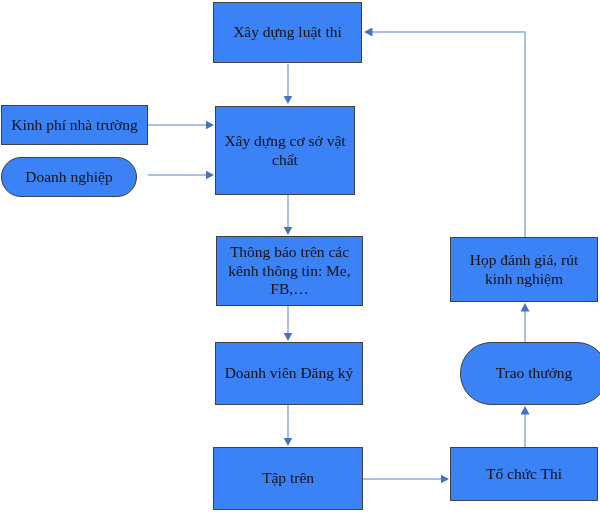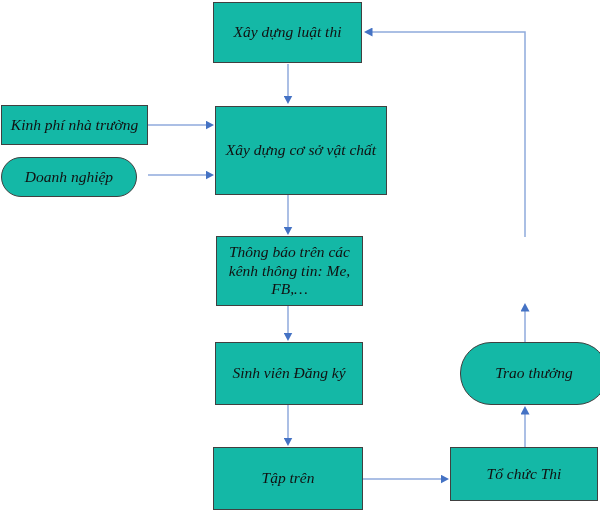--- a/index.html
+++ b/index.html
@@ -12,45 +12,44 @@
     width: 600px;
     height: 513px;
     background: #ffffff;
     font-family: "Liberation Serif", "DejaVu Serif", serif;
     overflow: hidden;
   }
   .node {
     position: absolute;
     box-sizing: border-box;
     border: 1.5px solid #404040;
-    background: #14b8a6;
+    background: #3b82f6;
     display: flex;
     align-items: center;
     justify-content: center;
     text-align: center;
     font-size: 15.5px;
     line-height: 1.22;
     color: #111111;
     padding: 2px 6px;
-    font-style: italic;
   }
   .arrows {
     position: absolute;
     left: 0;
     top: 0;
     width: 600px;
     height: 513px;
     pointer-events: none;
   }
 
   
   #n-luat-thi       { left: 213px; top: 2px;   width: 149px; height: 61px; }
   #n-kinh-phi       { left: 1px;   top: 105px; width: 147px; height: 40px; }
   #n-doanh-nghiep   { left: 1px;   top: 157px; width: 136px; height: 40px; border-radius: 20px; }
-  #n-co-so-vat-chat { left: 215px; top: 106px; width: 172px; height: 89px; }
+  #n-co-so-vat-chat { left: 215px; top: 106px; width: 140px; height: 89px; }
   #n-thong-bao      { left: 216px; top: 236px; width: 147px; height: 70px; text-align: center; }
   #n-sinh-vien      { left: 215px; top: 342px; width: 148px; height: 63px; }
   #n-tap-huan       { left: 213px; top: 447px; width: 150px; height: 63px; }
   #n-to-chuc-thi    { left: 450px; top: 447px; width: 148px; height: 54px; }
   #n-trao-thuong    { left: 460px; top: 342px; width: 148px; height: 63px; border-radius: 31px; }
   #n-hop-danh-gia   { left: 450px; top: 237px; width: 148px; height: 65px; }
 </style>
 </head>
 <body>
 
@@ -79,22 +78,23 @@
   <div class="node" id="n-luat-thi">Xây dựng luật thi</div>
 
   <div class="node" id="n-kinh-phi">Kinh phí nhà trường</div>
 
   <div class="node" id="n-doanh-nghiep">Doanh nghiệp</div>
 
   <div class="node" id="n-co-so-vat-chat">Xây dựng cơ sở vật chất</div>
 
   <div class="node" id="n-thong-bao">Thông báo trên các kênh thông tin: Me, FB,…</div>
 
-  <div class="node" id="n-sinh-vien">Sinh viên Đăng ký</div>
+  <div class="node" id="n-sinh-vien">Doanh viên Đăng ký</div>
 
   <div class="node" id="n-tap-huan">Tập trên</div>
 
   <div class="node" id="n-to-chuc-thi">Tổ chức Thi</div>
 
   <div class="node" id="n-trao-thuong">Trao thưởng</div>
 
+  <div class="node" id="n-hop-danh-gia">Họp đánh giá, rút kinh nghiệm</div>
 
 </div>
 
 </body></html>

